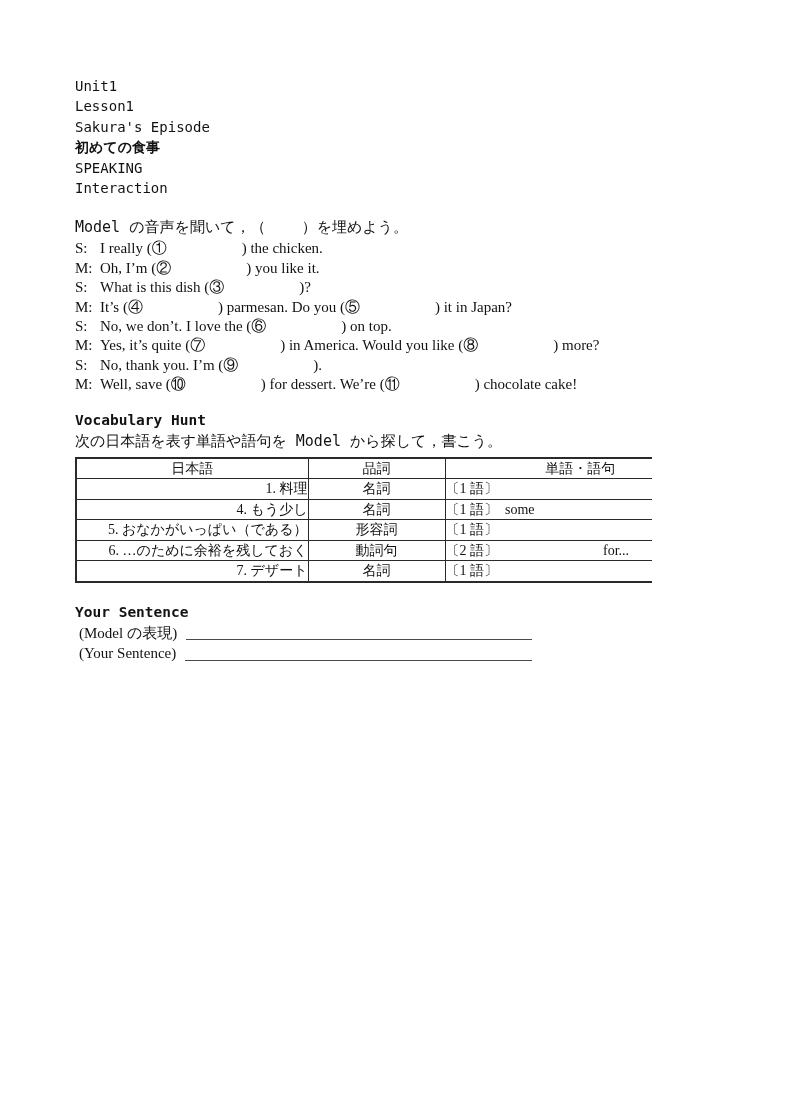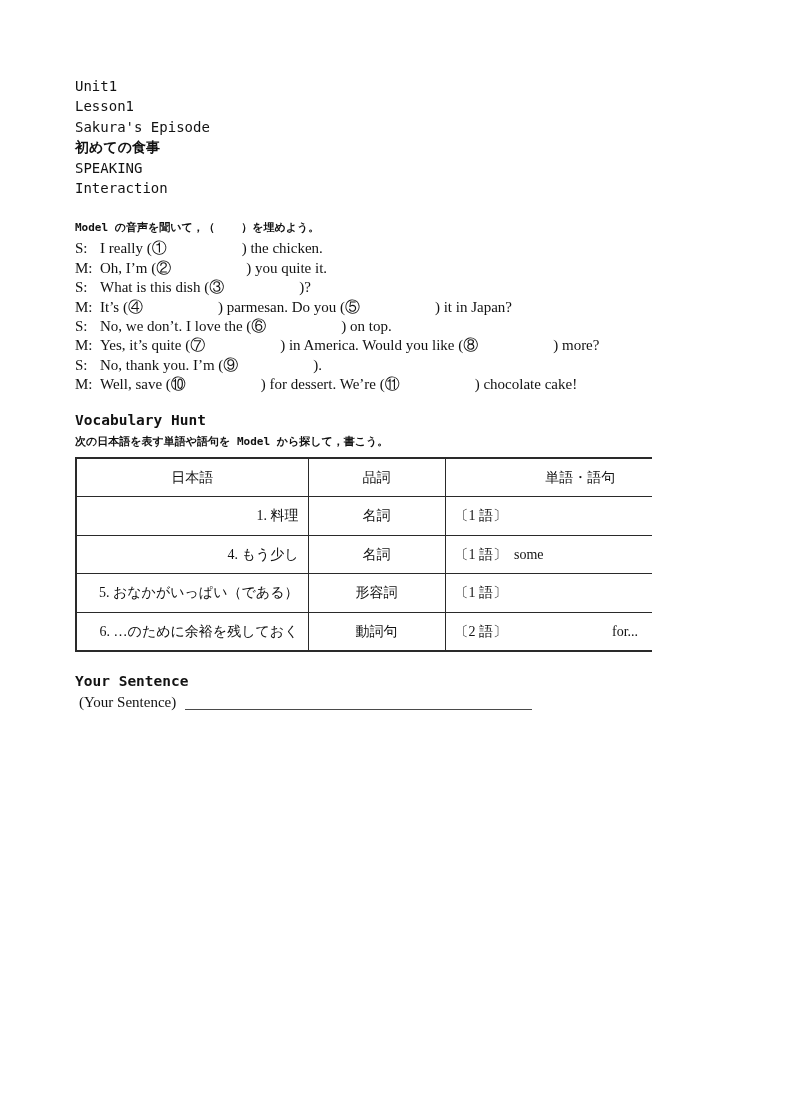--- a/index.html
+++ b/index.html
@@ -28,23 +28,22 @@
   }
   .hdr-bold { font-weight: bold; }
 
   
   .section-title {
     font-size: 14.5px;
     font-weight: bold;
     line-height: 21px;
   }
   .instruction {
-    font-size: 11px;
+    font-size: 15px;
     line-height: 21px;
-    font-weight: bold;
   }
 
   
   .model-section { margin-top: 19px; }
   .dialogue { margin-top: 1px; }
   .dline {
     display: flex;
     font-size: 15px;
     line-height: 19.4px;
   }
@@ -62,21 +61,21 @@
     width: 640px;
     table-layout: fixed;
     border: 2px solid #2a2a2a;
   }
   .vocab-table td, .vocab-table th {
     border: 1px solid #2a2a2a;
     font-family: "Liberation Serif", "DejaVu Serif", serif;
     font-size: 14px;
     font-weight: normal;
     height: 19.5px;
-    padding: 9px;
+    padding: 0;
     line-height: 19.5px;
     overflow: hidden;
     white-space: pre;
   }
   .vocab-table th { text-align: center; }
   .col-jp  { width: 232px; }
   .col-pos { width: 137px; }
   .col-ans { width: 271px; }
   .cell-jp  { text-align: right; padding-left: 6px; }
   .cell-pos { text-align: center; }
@@ -118,21 +117,21 @@
   <div class="model-section">
     <div class="gothic instruction">Model の音声を聞いて，（    ）を埋めよう。</div>
 
     <div class="dialogue">
       <div class="dline serif">
         <span class="spk">S:</span>
         <span class="txt">I really (①                    ) the chicken.</span>
       </div>
       <div class="dline serif">
         <span class="spk">M:</span>
-        <span class="txt">Oh, I’m (②                    ) you quite it.</span>
+        <span class="txt">Oh, I’m (②                    ) you like it.</span>
       </div>
       <div class="dline serif">
         <span class="spk">S:</span>
         <span class="txt">What is this dish (③                    )?</span>
       </div>
       <div class="dline serif">
         <span class="spk">M:</span>
         <span class="txt">It’s (④                    ) parmesan. Do you (⑤                    ) it in Japan?</span>
       </div>
       <div class="dline serif">
@@ -185,26 +184,35 @@
         <tr>
           <td class="cell-jp">5. おなかがいっぱい（である）</td>
           <td class="cell-pos">形容詞</td>
           <td class="cell-ans">〔1 語〕</td>
         </tr>
         <tr>
           <td class="cell-jp">6. …のために余裕を残しておく</td>
           <td class="cell-pos">動詞句</td>
           <td class="cell-ans">〔2 語〕                              for...</td>
         </tr>
+        <tr>
+          <td class="cell-jp">7. デザート</td>
+          <td class="cell-pos">名詞</td>
+          <td class="cell-ans">〔1 語〕</td>
+        </tr>
       </tbody>
     </table>
   </div>
 
   <div class="ys-section">
     <div class="gothic section-title">Your Sentence</div>
 
+    <div class="write-line serif">
+      <span class="wl-label">(Model の表現)</span>
+      <span class="wl-rule"></span>
+    </div>
     <div class="write-line serif">
       <span class="wl-label">(Your Sentence)</span>
       <span class="wl-rule"></span>
     </div>
   </div>
 
 </div>
 
 </body></html>

